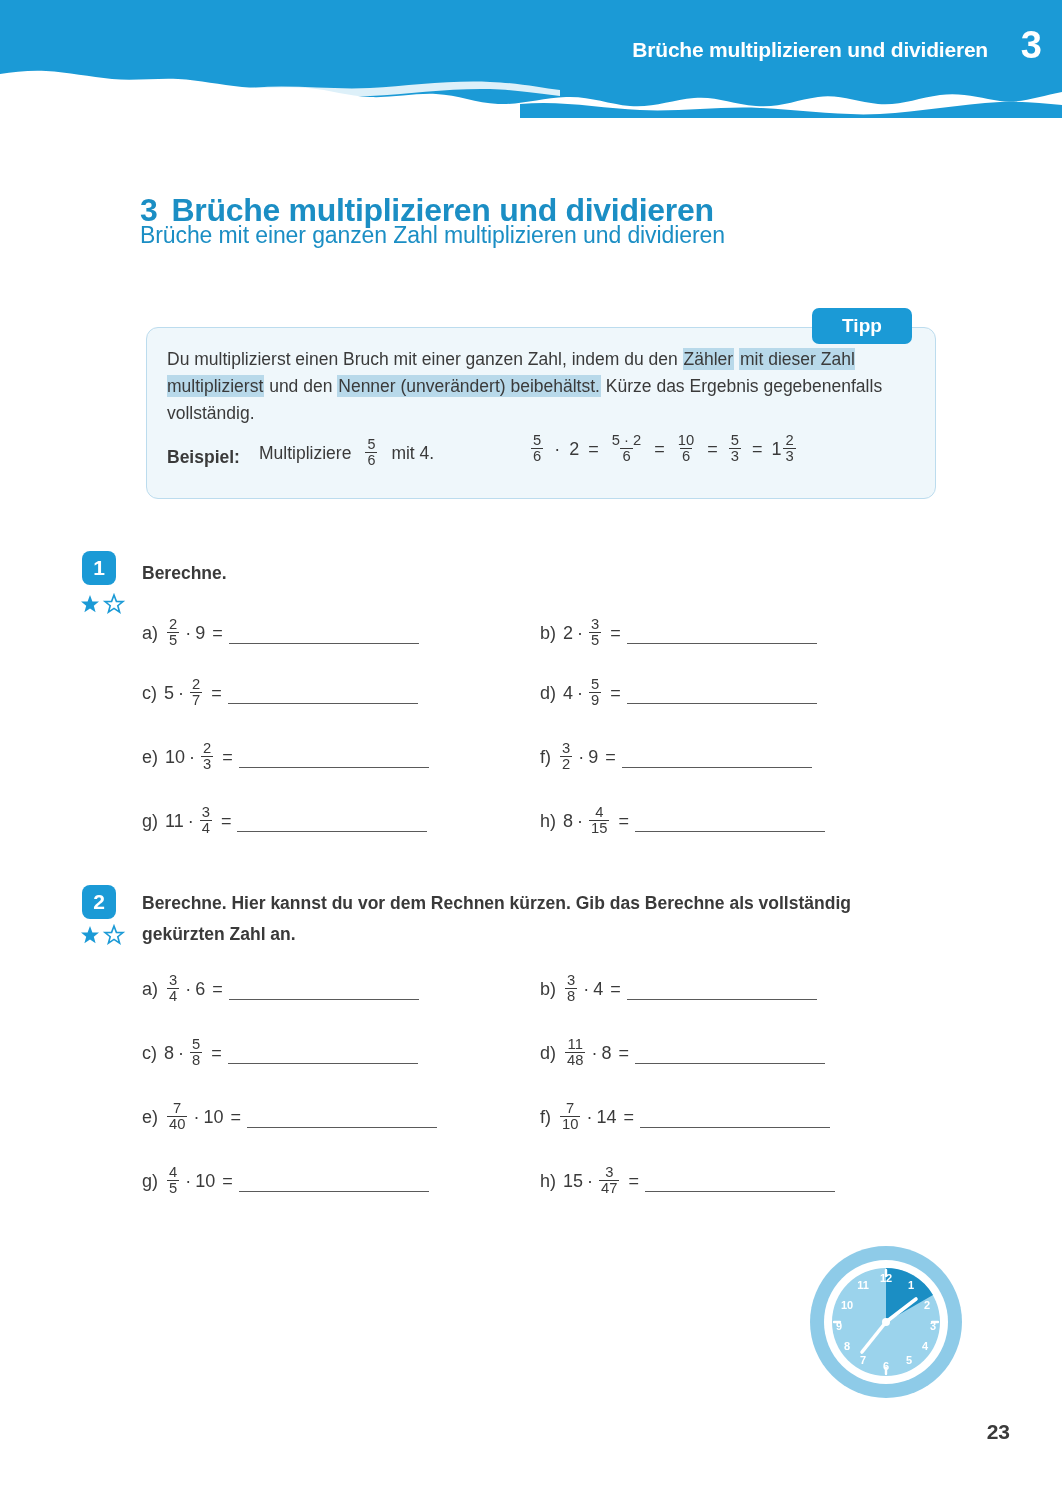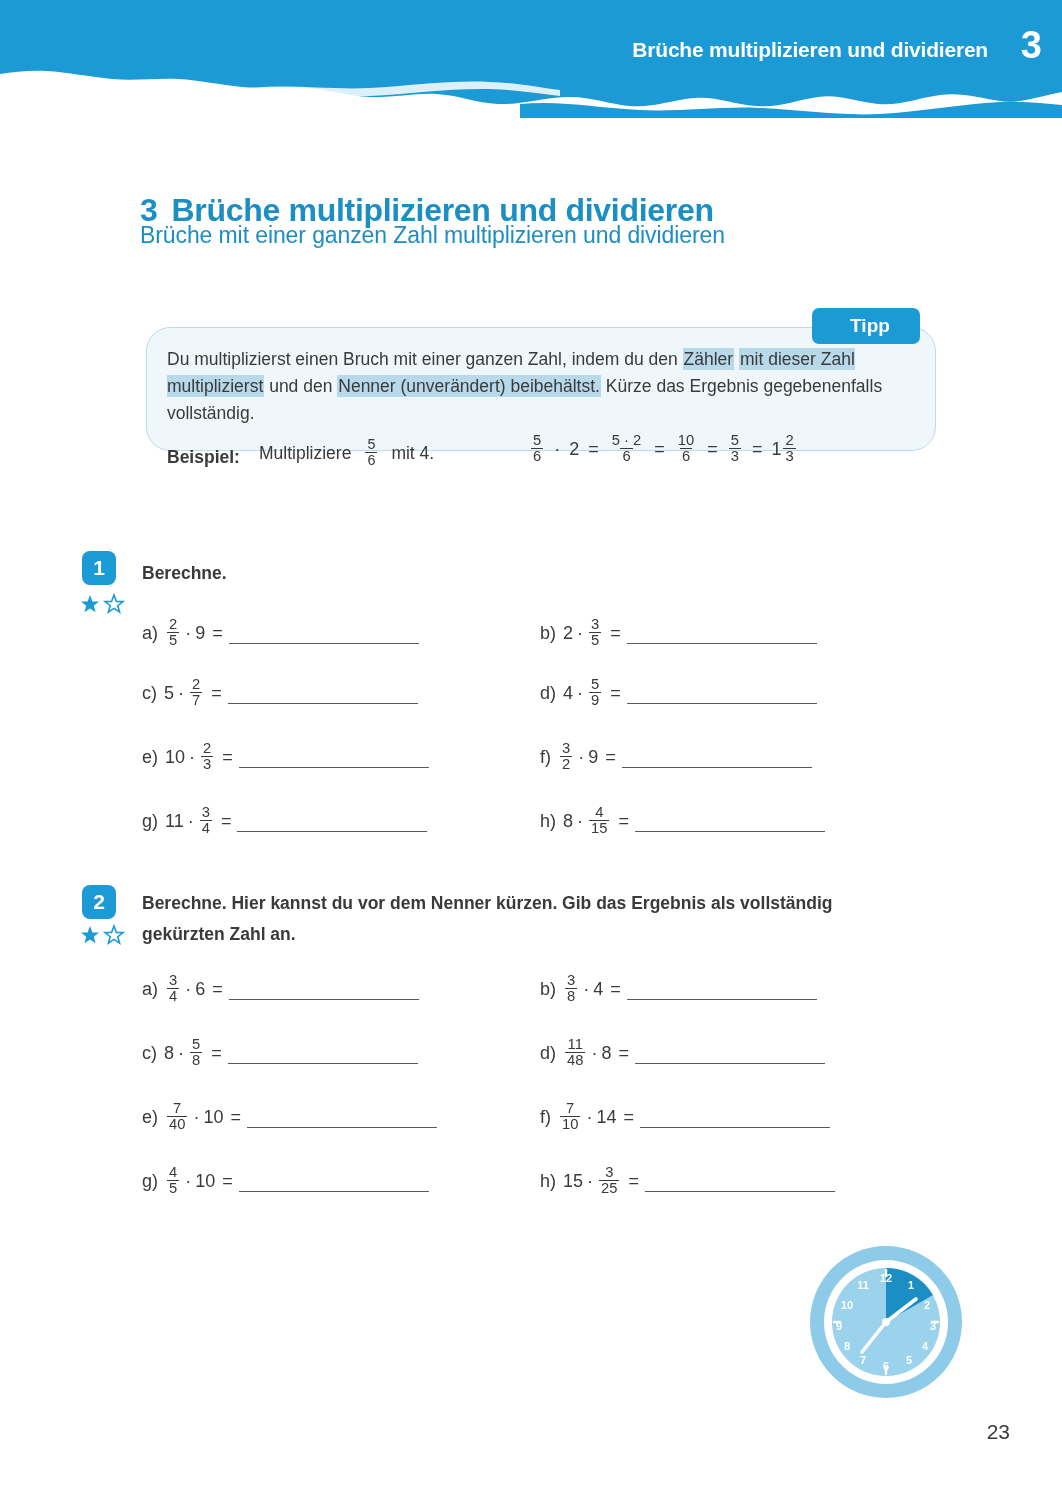--- a/index.html
+++ b/index.html
@@ -39,28 +39,27 @@
   }
 
   
   .tipp-tab {
     position:absolute; left:812px; top:308px;
     width:100px; height:36px; border-radius:7px;
     background:#1b9ad6;
     color:#ffffff; font-size:19px; font-weight:bold;
     display:flex; align-items:center; justify-content:center;
     z-index:3;
-    padding-left:8px;
   }
   .tipp-box {
     position:absolute; left:146px; top:327px;
-    width:790px; height:124px;
+    width:790px; height:172px;
     background:#eff7fb;
     border:1.5px solid #bcdcee;
-    border-radius:24px;
+    border-radius:12px;
     box-sizing:border-box;
     z-index:2;
   }
   .tipp-text {
     position:absolute; left:20px; top:18px; width:752px;
     font-size:17.5px; line-height:27px; color:#3a3a3a;
   }
   .hl { background:#b8d9ea; padding:1px 1px; }
   .tipp-ex-label {
     position:absolute; left:20px; top:119px;
@@ -114,21 +113,21 @@
     display:inline-block; height:1px; background:#5a5a5a;
     align-self:flex-end; margin-bottom:5px;
   }
 
   
   .clock { position:absolute; left:806px; top:1242px; width:160px; height:160px; }
 
   
   .page-num {
     position:absolute; right:52px; top:1420px;
-    font-size:21px; font-weight:normal; color:#3a3a3a;
+    font-size:21px; font-weight:bold; color:#3a3a3a;
   }
 </style>
 </head>
 <body>
 
 <div class="banner">
   <svg class="banner-fill" viewBox="0 0 1062 118" preserveAspectRatio="none">
     <path fill="#1b9ad6" d="M0,0 H1062 V92
       C1040,96 1020,104 1000,101 C980,98 962,92 940,95
       C918,98 900,106 878,104 C856,102 840,94 818,97
@@ -330,21 +329,21 @@
   <span class="answer-line" style="width:190px;"></span>
 </div>
 
 <div class="ex-badge" style="left:82px; top:885px;">
   <span>2</span>
 </div>
 <svg class="ex-stars" style="left:78px; top:924px;" viewBox="0 0 56 22">
   <path d="M12,2 L14.4,8.4 L21,8.6 L15.8,12.7 L17.6,19.2 L12,15.4 L6.4,19.2 L8.2,12.7 L3,8.6 L9.6,8.4 Z" fill="#1b9ad6"></path>
   <path d="M36,2 L38.4,8.4 L45,8.6 L39.8,12.7 L41.6,19.2 L36,15.4 L30.4,19.2 L32.2,12.7 L27,8.6 L33.6,8.4 Z" fill="none" stroke="#1b9ad6" stroke-width="1.6"></path>
 </svg>
-<div class="ex-instr" style="left:142px; top:888px;">Berechne. Hier kannst du vor dem Nenner kürzen. Gib das Ergebnis als vollständig</div>
+<div class="ex-instr" style="left:142px; top:888px;">Berechne. Hier kannst du vor dem Rechnen kürzen. Gib das Berechne als vollständig</div>
 <div class="ex-instr" style="left:142px; top:919px;">gekürzten Zahl an.</div>
 
 <div class="item" style="left:142px; top:974px;">
   <span class="lbl">a)</span>
   <span class="expr">
     <span class="frac">
       <span class="num">3</span>
       <span class="den">4</span>
     </span>
     <span class="dot">·</span>
@@ -438,21 +437,21 @@
   <span class="answer-line" style="width:190px;"></span>
 </div>
 
 <div class="item" style="left:540px; top:1166px;">
   <span class="lbl">h)</span>
   <span class="expr">
     <span>15</span>
     <span class="dot">·</span>
     <span class="frac">
       <span class="num">3</span>
-      <span class="den">25</span>
+      <span class="den">47</span>
     </span>
     <span class="eq">=</span>
   </span>
   <span class="answer-line" style="width:190px;"></span>
 </div>
 
 <svg class="clock" viewBox="0 0 160 160">
   <circle cx="80" cy="80" r="76" fill="#8ecbe8"></circle>
   <circle cx="80" cy="80" r="62" fill="#ffffff"></circle>
   <circle cx="80" cy="80" r="54" fill="#9bd3ec"></circle>

